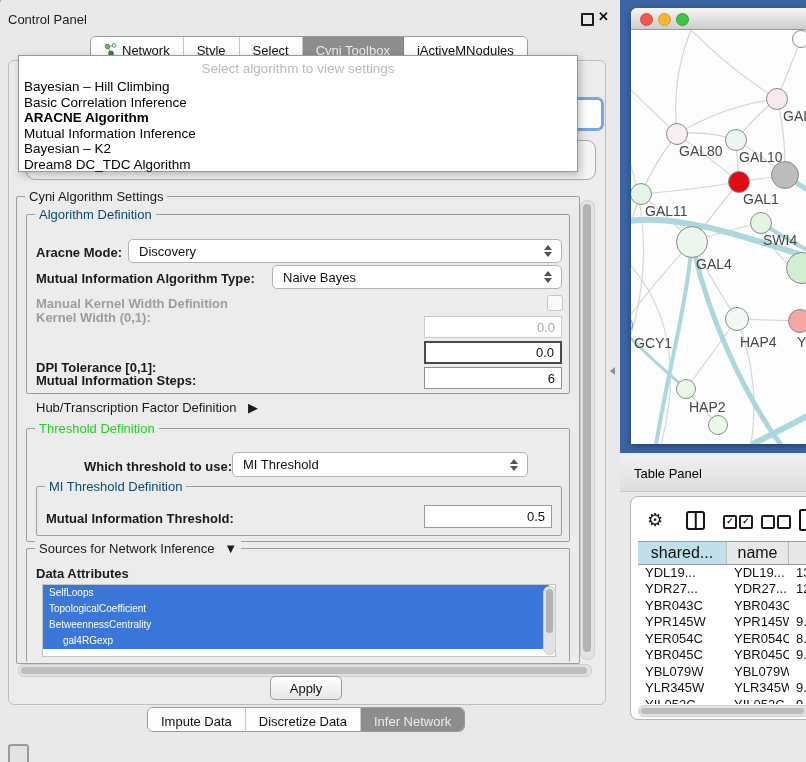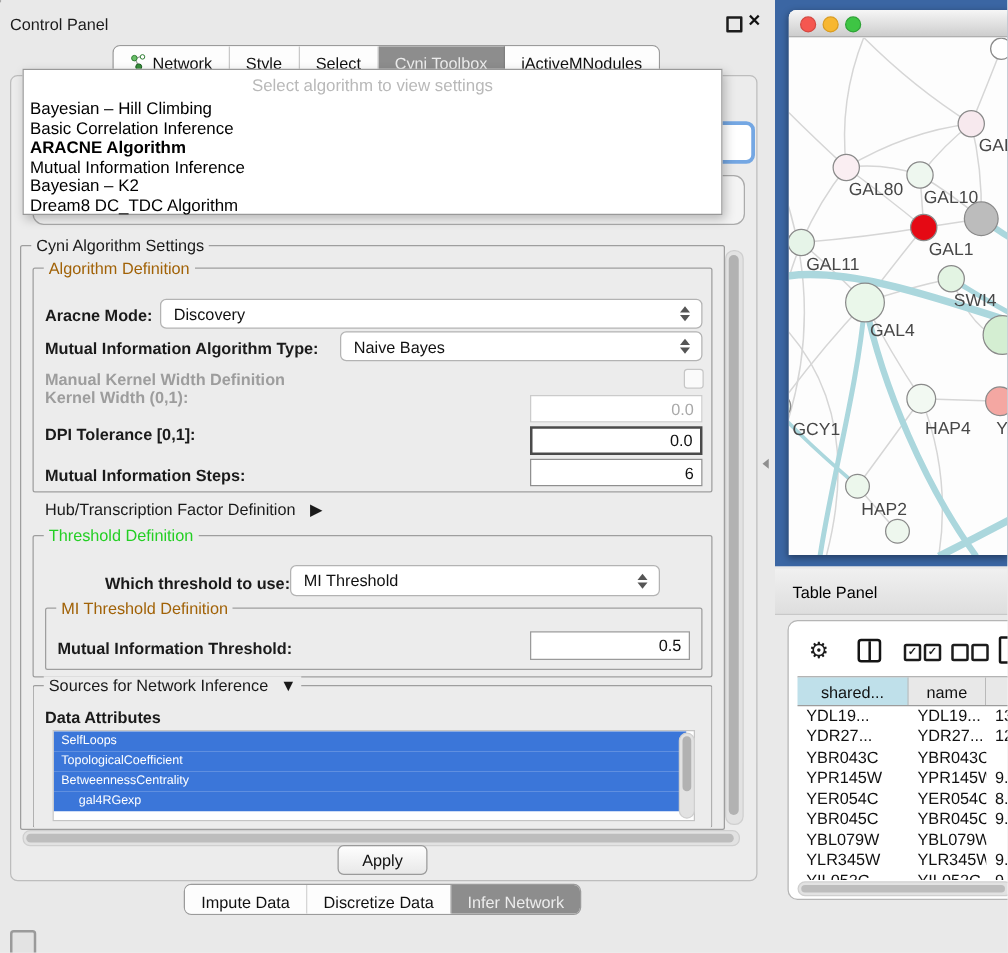--- a/index.html
+++ b/index.html
@@ -33,21 +33,21 @@
                 border-radius:9px;z-index:1;}
   
   .popup{left:18px;top:55px;width:560px;height:117px;background:#fff;border:1px solid #999;
          box-shadow:2px 3px 8px rgba(0,0,0,.25);z-index:5;padding-top:2px;box-sizing:border-box;}
   .popup .ph{height:21px;line-height:21px;text-align:center;color:#b9b9b9;font-size:13.5px;}
   .popup .opt{height:15.6px;line-height:15.6px;padding-left:5px;font-size:13.5px;color:#000;}
   .popup .opt.bold{font-weight:bold;}
   
   .group{border:1px solid #9e9e9e;border-radius:2px;}
   .gtitle{position:absolute;top:-8px;left:8px;background:#ececec;padding:0 4px;font-size:13px;}
-  .blue{color:#a16207;} .green{color:#24cf24;} .black{color:#1a1a1a;}
+  .blue{color:#0c4a6e;} .green{color:#24cf24;} .black{color:#1a1a1a;}
   .settings{left:16px;top:196px;width:562px;height:466px;background:#ececec;}
   .flabel{font-size:13px;font-weight:bold;color:#1a1a1a;}
   .flabel.dis{color:#9d9d9d;}
   .plain{font-size:13px;color:#1a1a1a;}
   .combo{background:#fff;border:1px solid #b3b3b3;border-radius:5px;font-size:13px;color:#111;
          display:flex;align-items:center;padding-left:10px;box-sizing:border-box;}
   .spinner{position:absolute;right:9px;top:50%;transform:translateY(-50%);display:flex;flex-direction:column;gap:2px;}
   .spinner .up{width:0;height:0;border-left:4px solid transparent;border-right:4px solid transparent;border-bottom:5px solid #555;}
   .spinner .dn{width:0;height:0;border-left:4px solid transparent;border-right:4px solid transparent;border-top:5px solid #555;}
   .tfield{background:#fff;font-size:13px;display:flex;align-items:center;justify-content:flex-end;
@@ -80,21 +80,21 @@
   .tp-title{left:634px;top:466px;font-size:13px;color:#000000;}
   .tablewin{left:630px;top:496px;width:185px;height:224px;background:#fff;border:1px solid #b5b5b5;
             border-radius:8px;overflow:hidden;box-sizing:border-box;}
   .ticon{position:absolute;color:#1c1c1c;}
   .cbx{width:10px;height:10px;border:2px solid #1c1c1c;border-radius:2px;position:absolute;
        font-size:9px;line-height:9px;text-align:center;color:#1c1c1c;font-weight:bold;}
   .spliticon{width:15px;height:15px;border:2.5px solid #141414;border-radius:3px;position:absolute;}
   .spliticon::after{content:"";position:absolute;left:50%;top:0;width:2.5px;height:100%;background:#141414;transform:translateX(-50%);}
   .pageicon{width:14px;height:18px;border:2px solid #141414;border-radius:2px;position:absolute;}
   .th-row{position:absolute;display:flex;border-top:1px solid #9c9c9c;border-bottom:1px solid #9c9c9c;}
-  .th{font-size:13px;color:#111;display:flex;align-items:center;justify-content:center;box-sizing:border-box;
+  .th{font-size:16px;color:#111;display:flex;align-items:center;justify-content:center;box-sizing:border-box;
       border-right:1px solid #b9b9b9;background:#e8e8e8;}
   .th.hl{background:#bfe0ea;}
   .trow{position:absolute;display:flex;}
   .td{font-size:13px;color:#111;box-sizing:border-box;padding-left:7px;display:flex;align-items:center;
       white-space:nowrap;overflow:hidden;}
   .handle{left:610px;top:367px;width:6px;height:9px;}
   .handle::before{content:"";position:absolute;width:0;height:0;border-top:4px solid transparent;
                   border-bottom:4px solid transparent;border-right:5px solid #8f8f8f;}
   .mini-sq{left:8px;top:744px;width:17px;height:18px;background:#e3e3e3;border:2px solid #9a9a9a;border-radius:3px;}
 </style>
@@ -171,21 +171,21 @@
       <span class="up"></span>
       <span class="dn"></span>
     </span>
 </div>
 <div class="abs flabel dis" style="left:36px;top:296px;">Manual Kernel Width Definition</div>
 <div class="abs checkbox" style="left:547px;top:295px;"></div>
 <div class="abs flabel dis" style="left:36px;top:310px;">Kernel Width (0,1):</div>
 <div class="abs tfield" style="left:424px;top:316px;width:138px;height:22px;border:1px solid #cbcbcb;color:#a9a9a9;">
   <span>0.0</span>
 </div>
-<div class="abs flabel" style="left:36px;top:340px;">DPI Tolerance [0,1]:</div>
+<div class="abs flabel" style="left:36px;top:360px;">DPI Tolerance [0,1]:</div>
 <div class="abs tfield" style="left:424px;top:341px;width:138px;height:23px;border:2px solid #4a4a4a;color:#111;">
   <span>0.0</span>
 </div>
 <div class="abs flabel" style="left:36px;top:373px;">Mutual Information Steps:</div>
 <div class="abs tfield" style="left:424px;top:367px;width:138px;height:22px;border:1px solid #8f8f8f;color:#111;">
   <span>6</span>
 </div>
 
 <div class="abs plain" style="left:36px;top:400px;">
   <span>Hub/Transcription Factor Definition</span>

